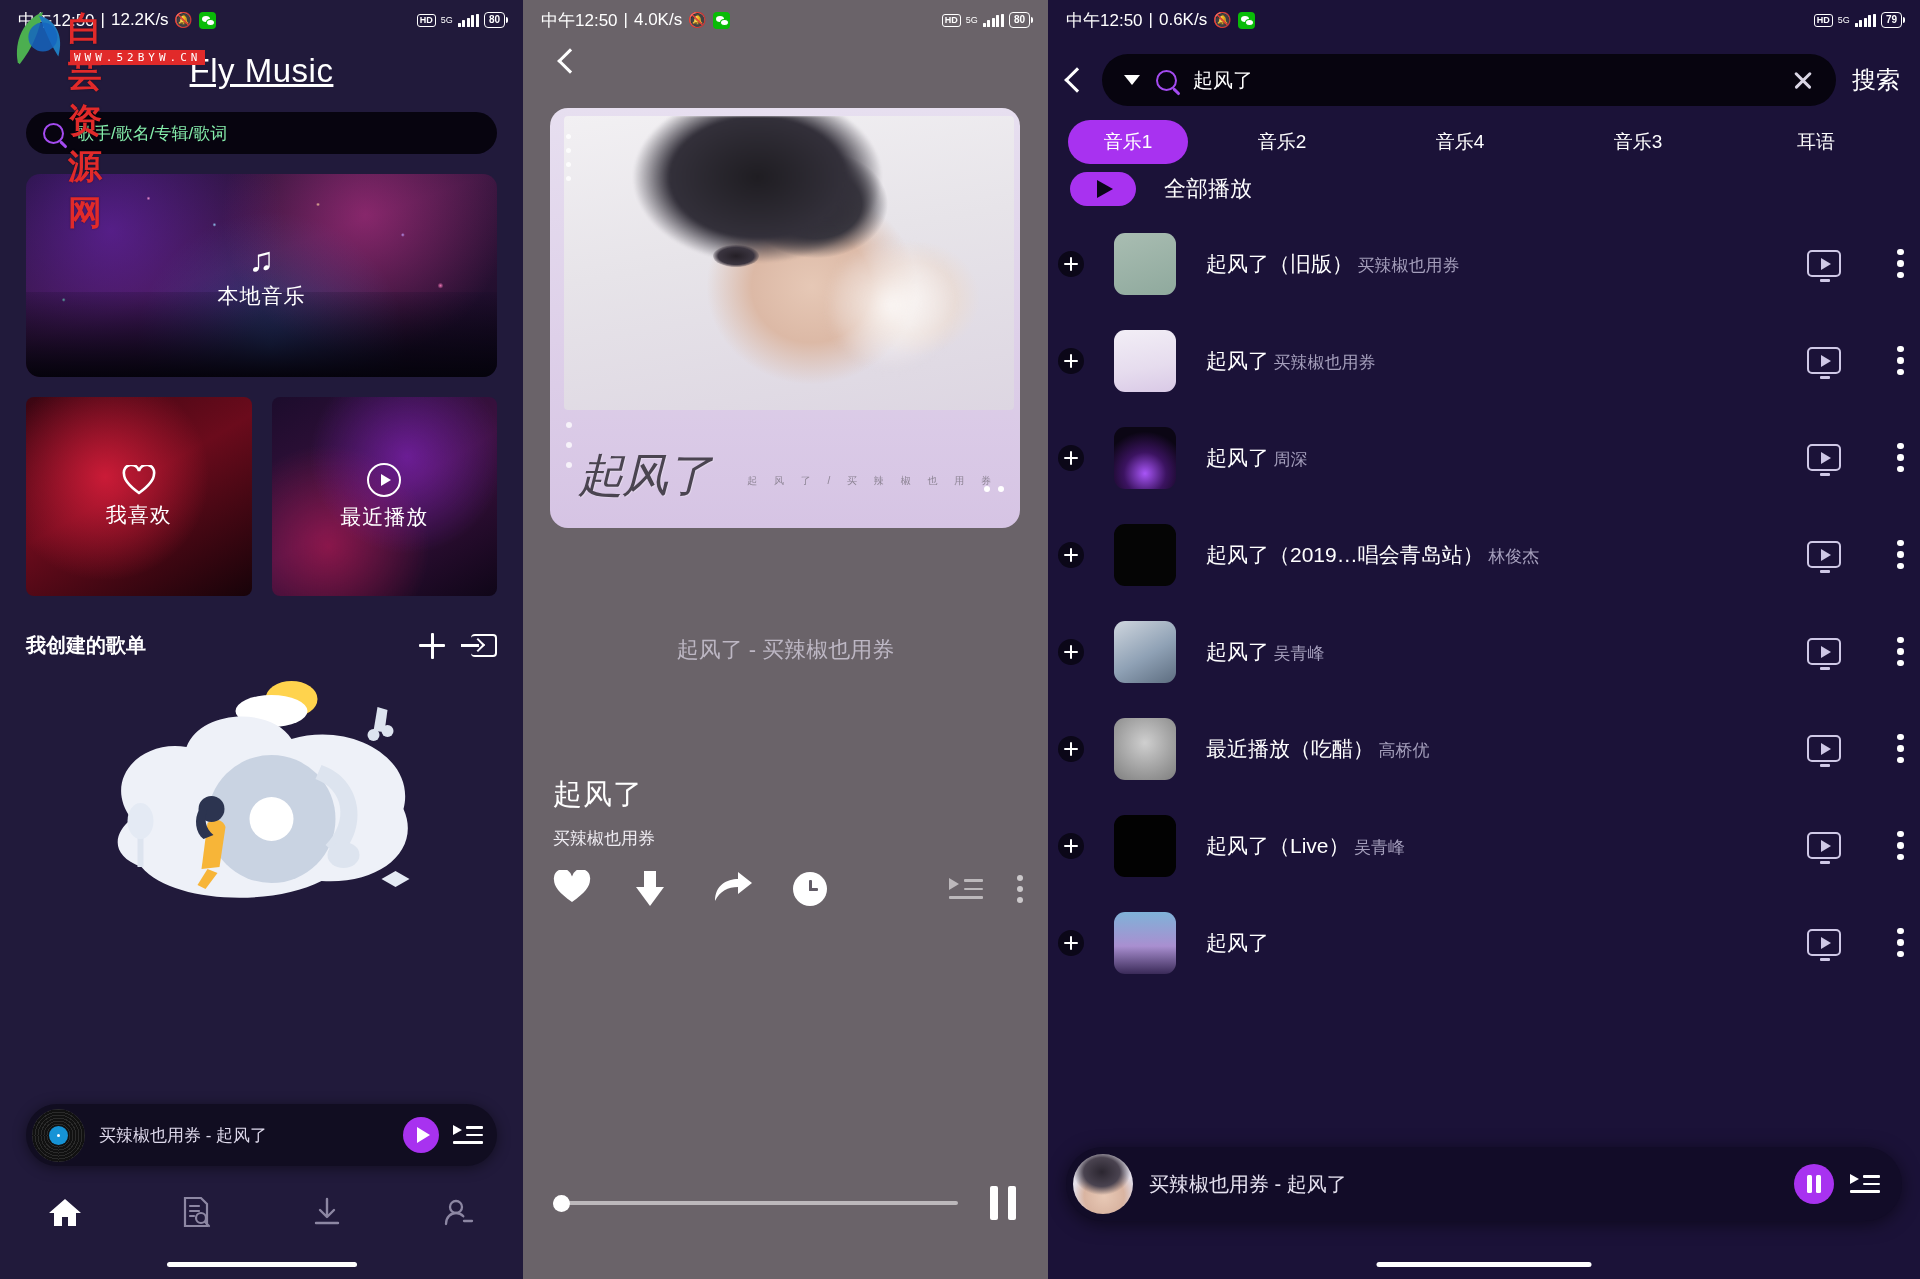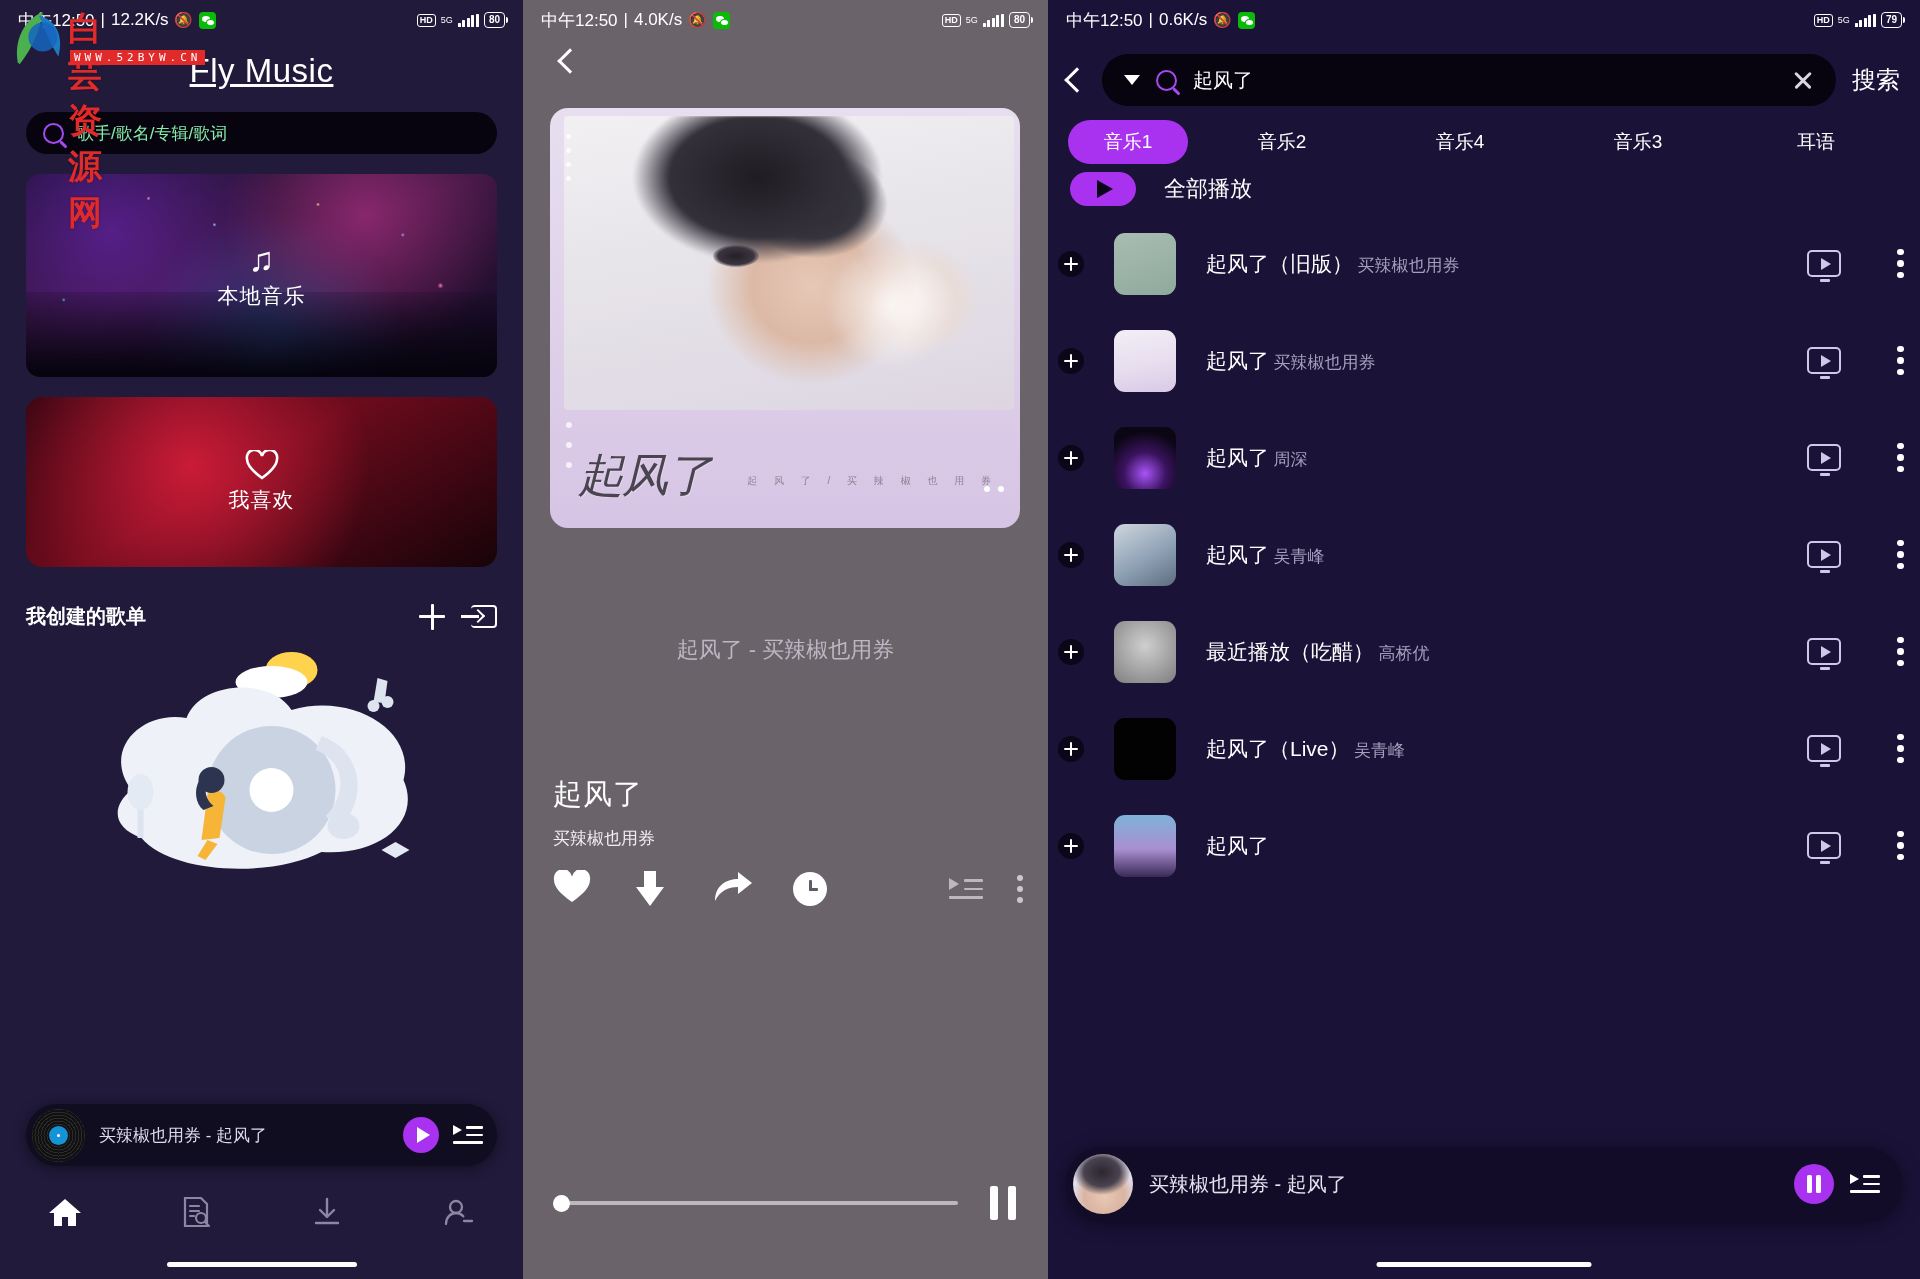--- a/index.html
+++ b/index.html
@@ -97,21 +97,21 @@
   .card-big .deck{position:absolute; left:0; right:0; bottom:0; height:42%;
     background:linear-gradient(0deg,#05030c,rgba(20,10,40,.2));}
   .card-overlay{
     position:absolute; inset:0; display:flex; flex-direction:column;
     align-items:center; justify-content:center; gap:6px;
   }
   .note-icon{ font-size:34px; line-height:34px; }
   .card-label{ font-size:21px; letter-spacing:1px; }
 
   .two-cards{ display:flex; gap:20px; margin:20px 26px 0 26px; }
-  .card-sm{ flex:1; height:170px; border-radius:16px; position:relative; overflow:hidden; }
+  .card-sm{ flex:1; height:199px; border-radius:8px; position:relative; overflow:hidden; }
   .card-sm.left{
     background:
       radial-gradient(circle at 35% 40%, rgba(220,30,60,.85), transparent 55%),
       linear-gradient(150deg,#3a0612,#6b0b1c 45%,#170309);
   }
   .card-sm.right{
     background:
       radial-gradient(circle at 60% 30%, rgba(150,40,220,.55), transparent 50%),
       radial-gradient(circle at 25% 75%, rgba(220,30,90,.5), transparent 45%),
       linear-gradient(150deg,#1c0c2c,#3c1140 50%,#0f0618);
@@ -390,20 +390,26 @@
     <div class="card-sm left">
       <div class="card-overlay">
         <span class="heart-o">
           <svg viewBox="0 0 34 30">
               <path d="M17 28 C6 20 2 14 2 9 A7 7 0 0 1 17 6 A7 7 0 0 1 32 9 C32 14 28 20 17 28 Z" fill="none" stroke="#fff" stroke-width="2.6"></path>
             </svg>
         </span>
         <div class="card-label">我喜欢</div>
       </div>
     </div>
+    <div class="card-sm right">
+      <div class="card-overlay">
+        <span class="play-o"></span>
+        <div class="card-label">最近播放</div>
+      </div>
+    </div>
   </div>
 
   <div class="sec-head">
     <div class="sec-title">我创建的歌单</div>
     <div class="sec-actions">
       <span class="plus-ic"></span>
       <span class="import-ic"></span>
     </div>
   </div>
 
@@ -666,20 +672,34 @@
         <span class="a">周深</span>
       </span>
       <span class="mv-ic"></span>
       <span class="kebab3">
           <i></i>
           <i></i>
           <i></i>
         </span>
     </div>
 
+    <div class="song-row">
+      <span class="add-btn"></span>
+      <span class="cover cv-d"></span>
+      <span class="meta">
+        <span class="t">起风了（2019…唱会青岛站）</span>
+        <span class="a">林俊杰</span>
+      </span>
+      <span class="mv-ic"></span>
+      <span class="kebab3">
+          <i></i>
+          <i></i>
+          <i></i>
+        </span>
+    </div>
 
     <div class="song-row">
       <span class="add-btn"></span>
       <span class="cover cv-e"></span>
       <span class="meta">
         <span class="t">起风了</span>
         <span class="a">吴青峰</span>
       </span>
       <span class="mv-ic"></span>
       <span class="kebab3">

